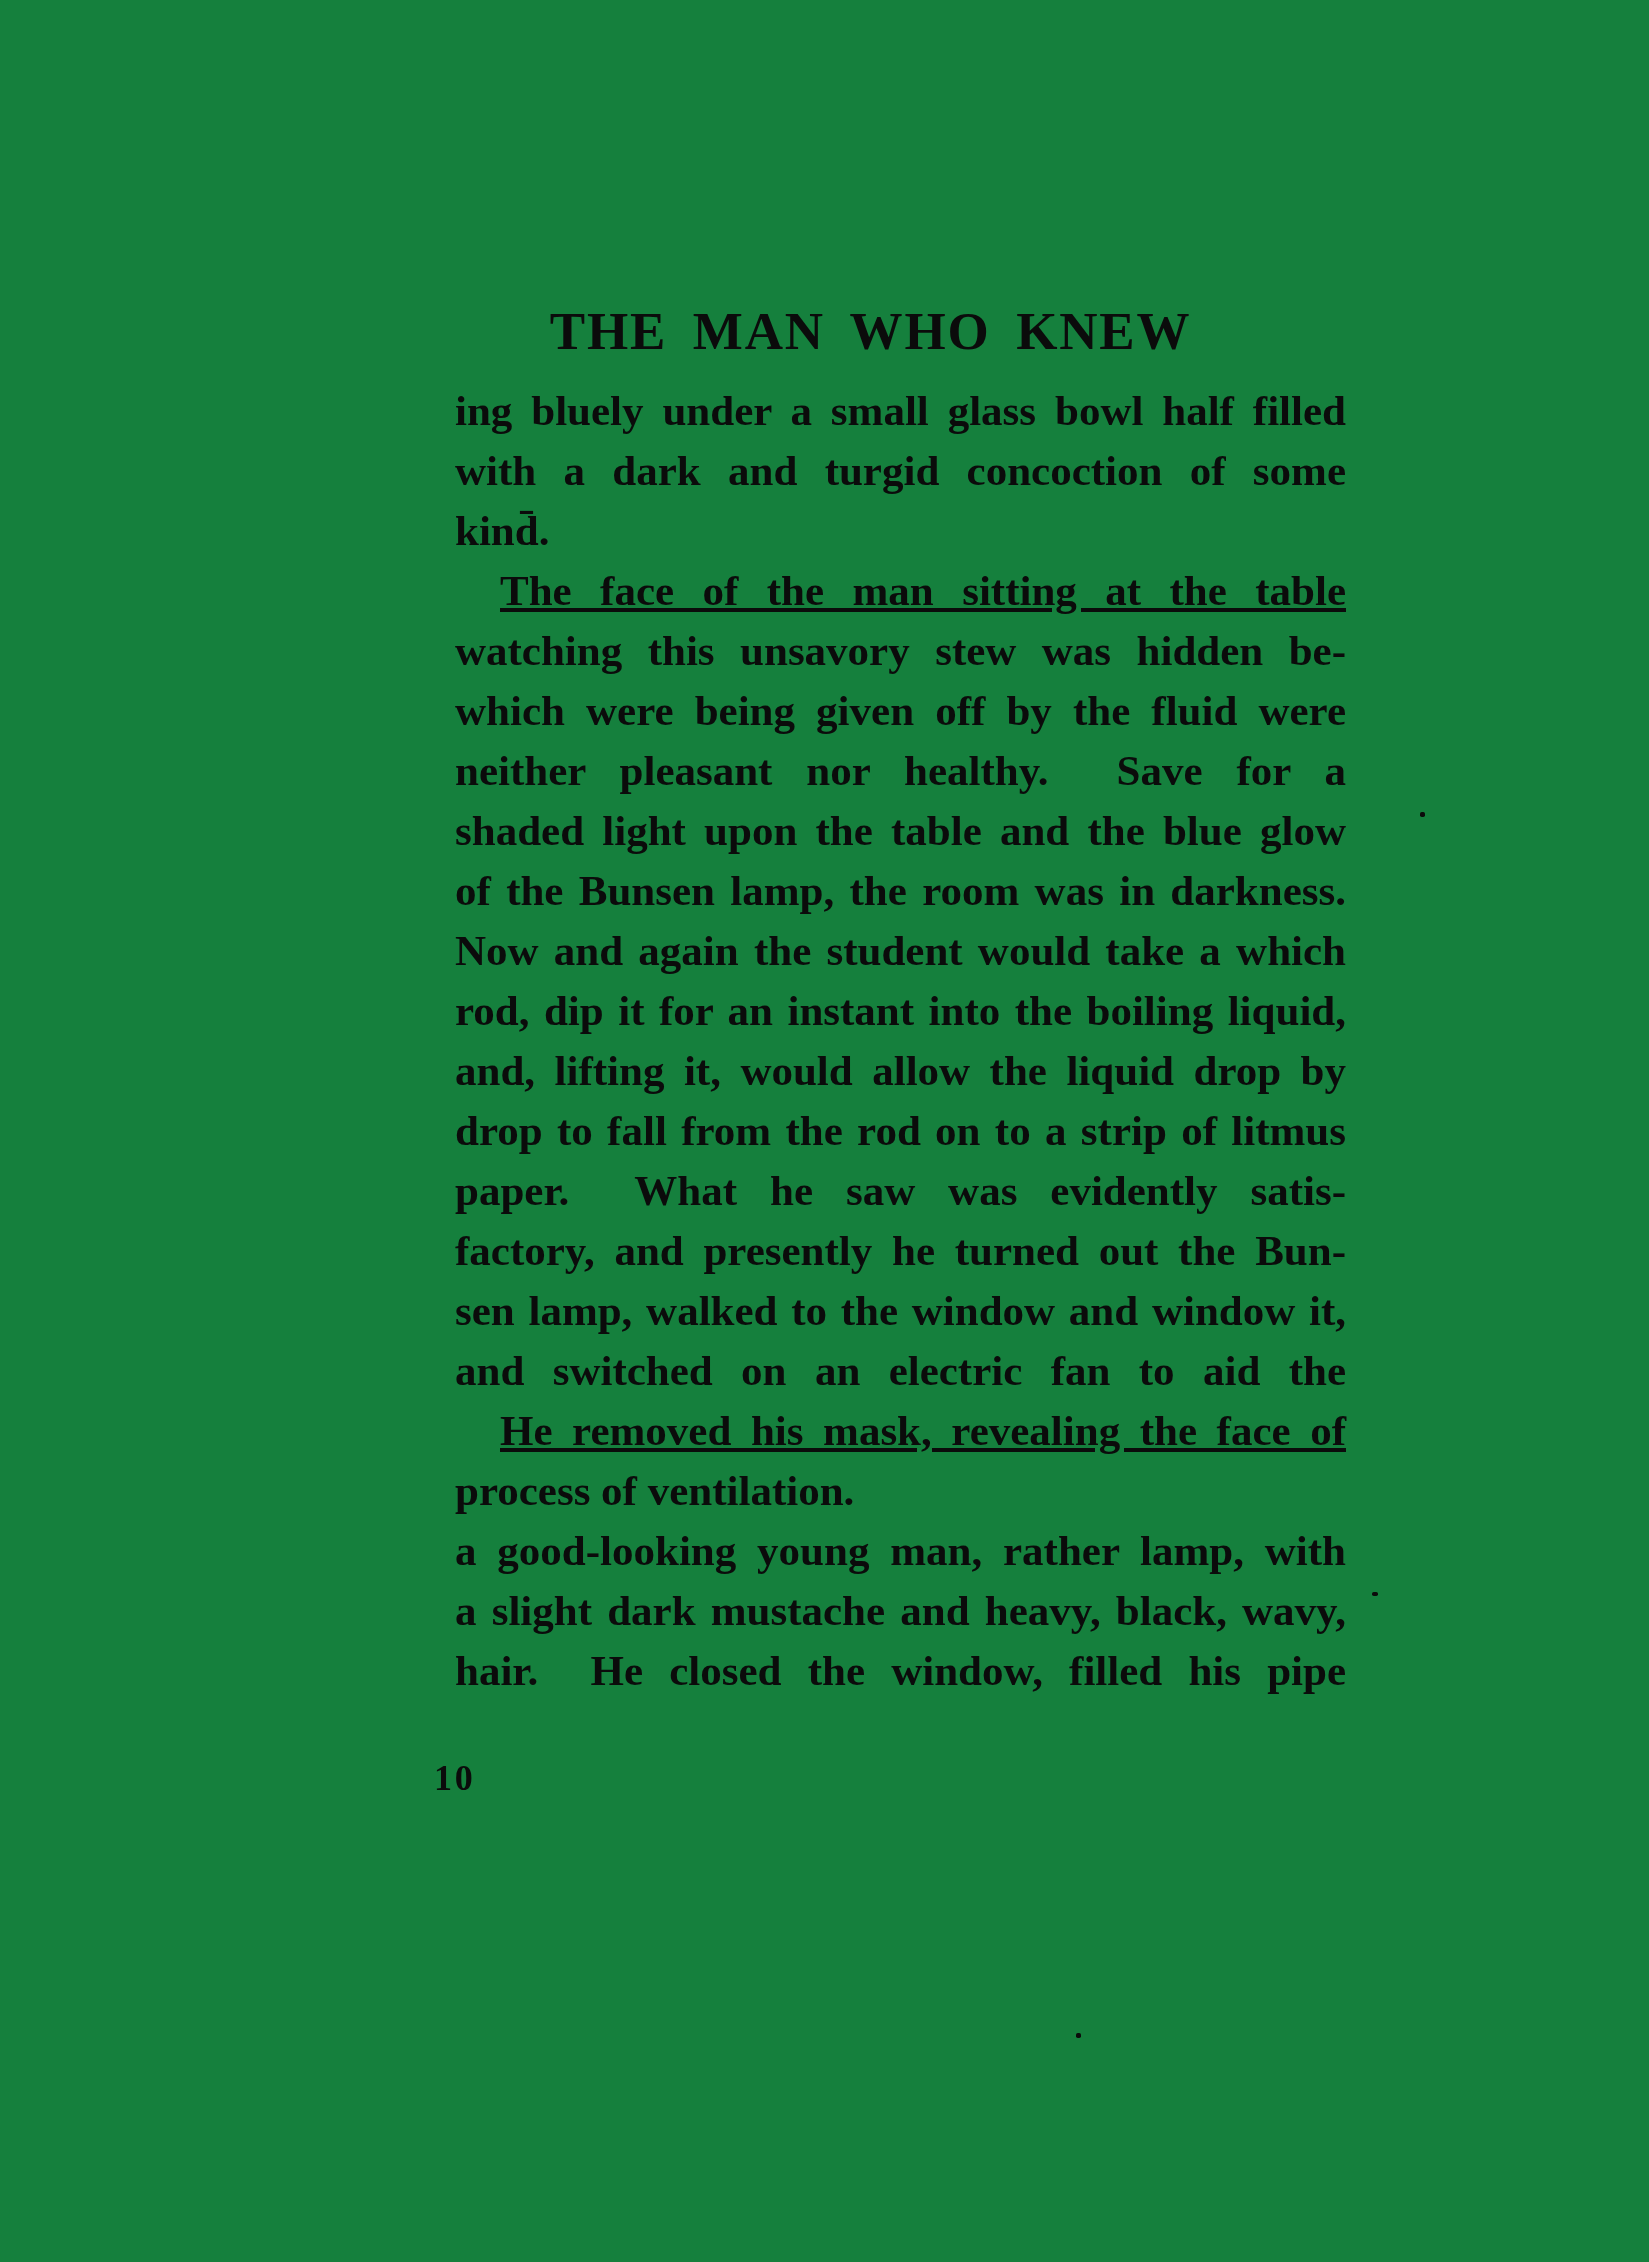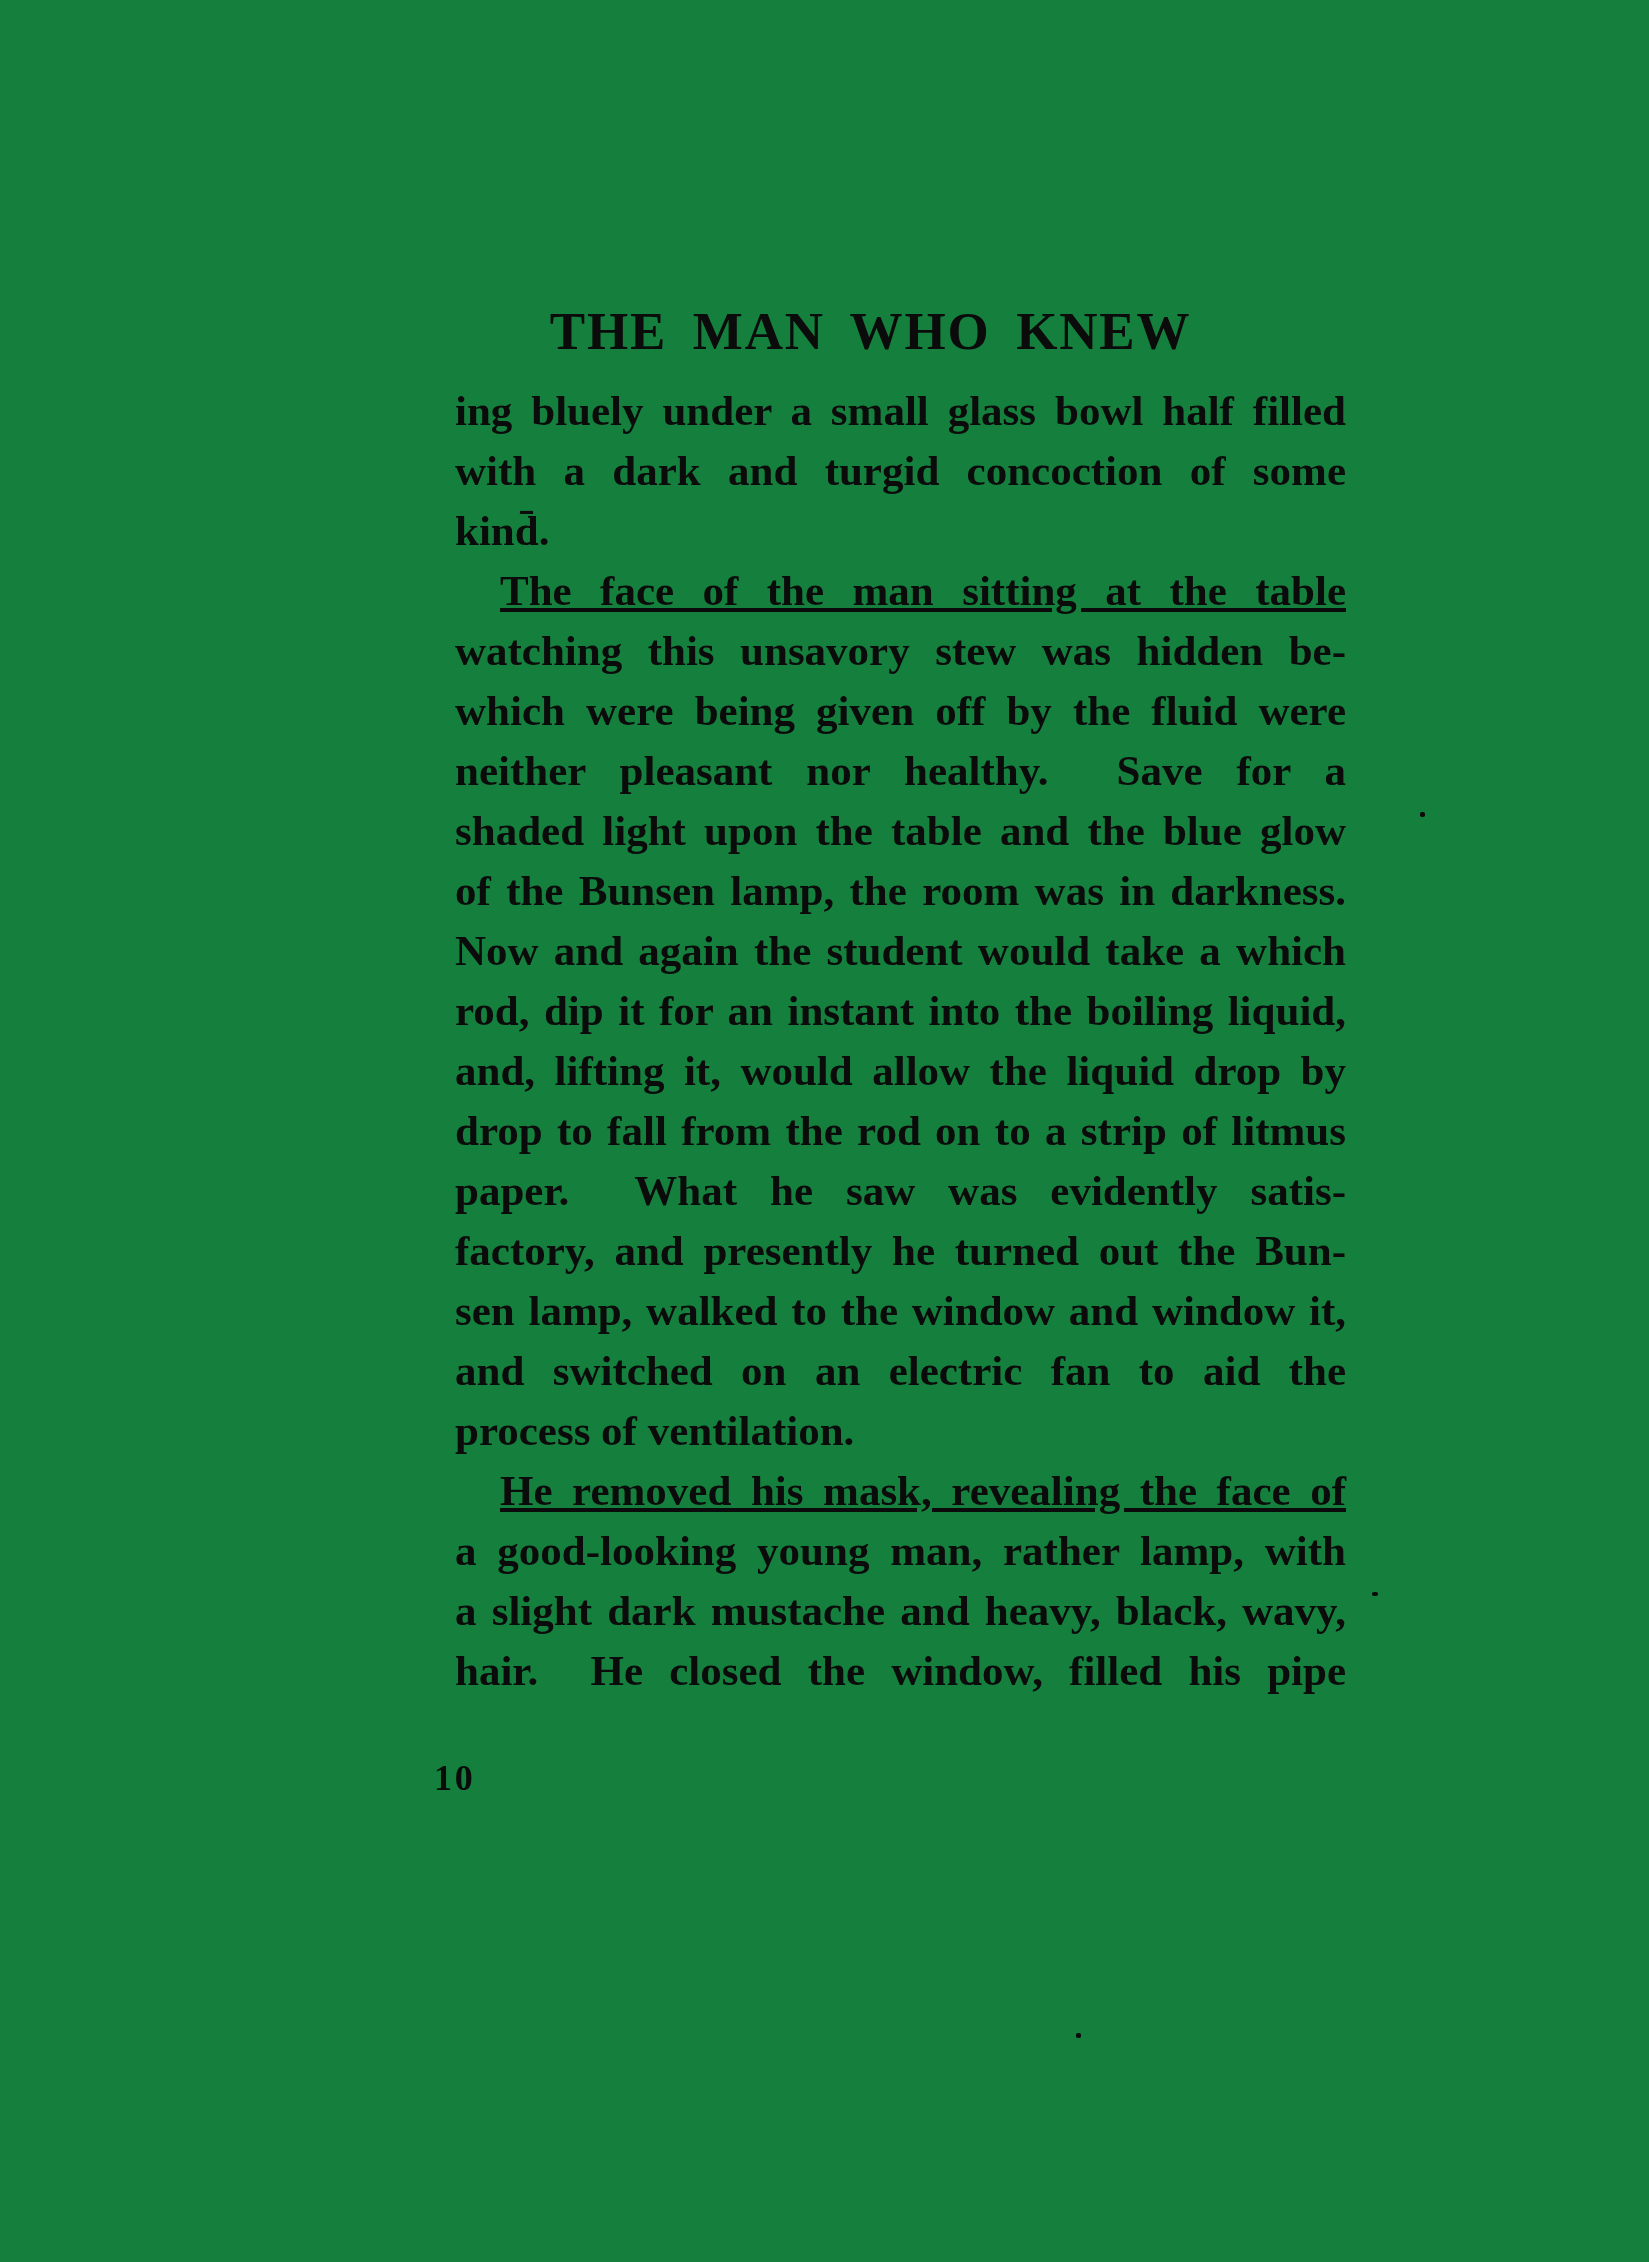--- a/index.html
+++ b/index.html
@@ -97,22 +97,22 @@
     <div class="line">shaded light upon the table and the blue glow</div>
     <div class="line">of the Bunsen lamp, the room was in darkness.</div>
     <div class="line">Now and again the student would take a which</div>
     <div class="line">rod, dip it for an instant into the boiling liquid,</div>
     <div class="line">and, lifting it, would allow the liquid drop by</div>
     <div class="line">drop to fall from the rod on to a strip of litmus</div>
     <div class="line">paper.&nbsp; What he saw was evidently satis-</div>
     <div class="line">factory, and presently he turned out the Bun-</div>
     <div class="line">sen lamp, walked to the window and window it,</div>
     <div class="line">and switched on an electric fan to aid the</div>
+    <div class="line indent">He removed his mask, revealing the face of</div>
     <div class="line endline">process of ventilation.</div>
-    <div class="line indent">He removed his mask, revealing the face of</div>
     <div class="line">a good-looking young man, rather lamp, with</div>
     <div class="line">a slight dark mustache and heavy, black, wavy,</div>
     <div class="line">hair.&nbsp; He closed the window, filled his pipe</div>
   </div>
 
   <div class="folio">10</div>
 
   <div id="speck-layer">
       <div class="speck" style="left: 1420px; top: 812px; width: 4.5px; height: 4.5px;"></div>
       <div class="speck" style="left: 1372px; top: 1592px; width: 6.2px; height: 3.6px;"></div>

